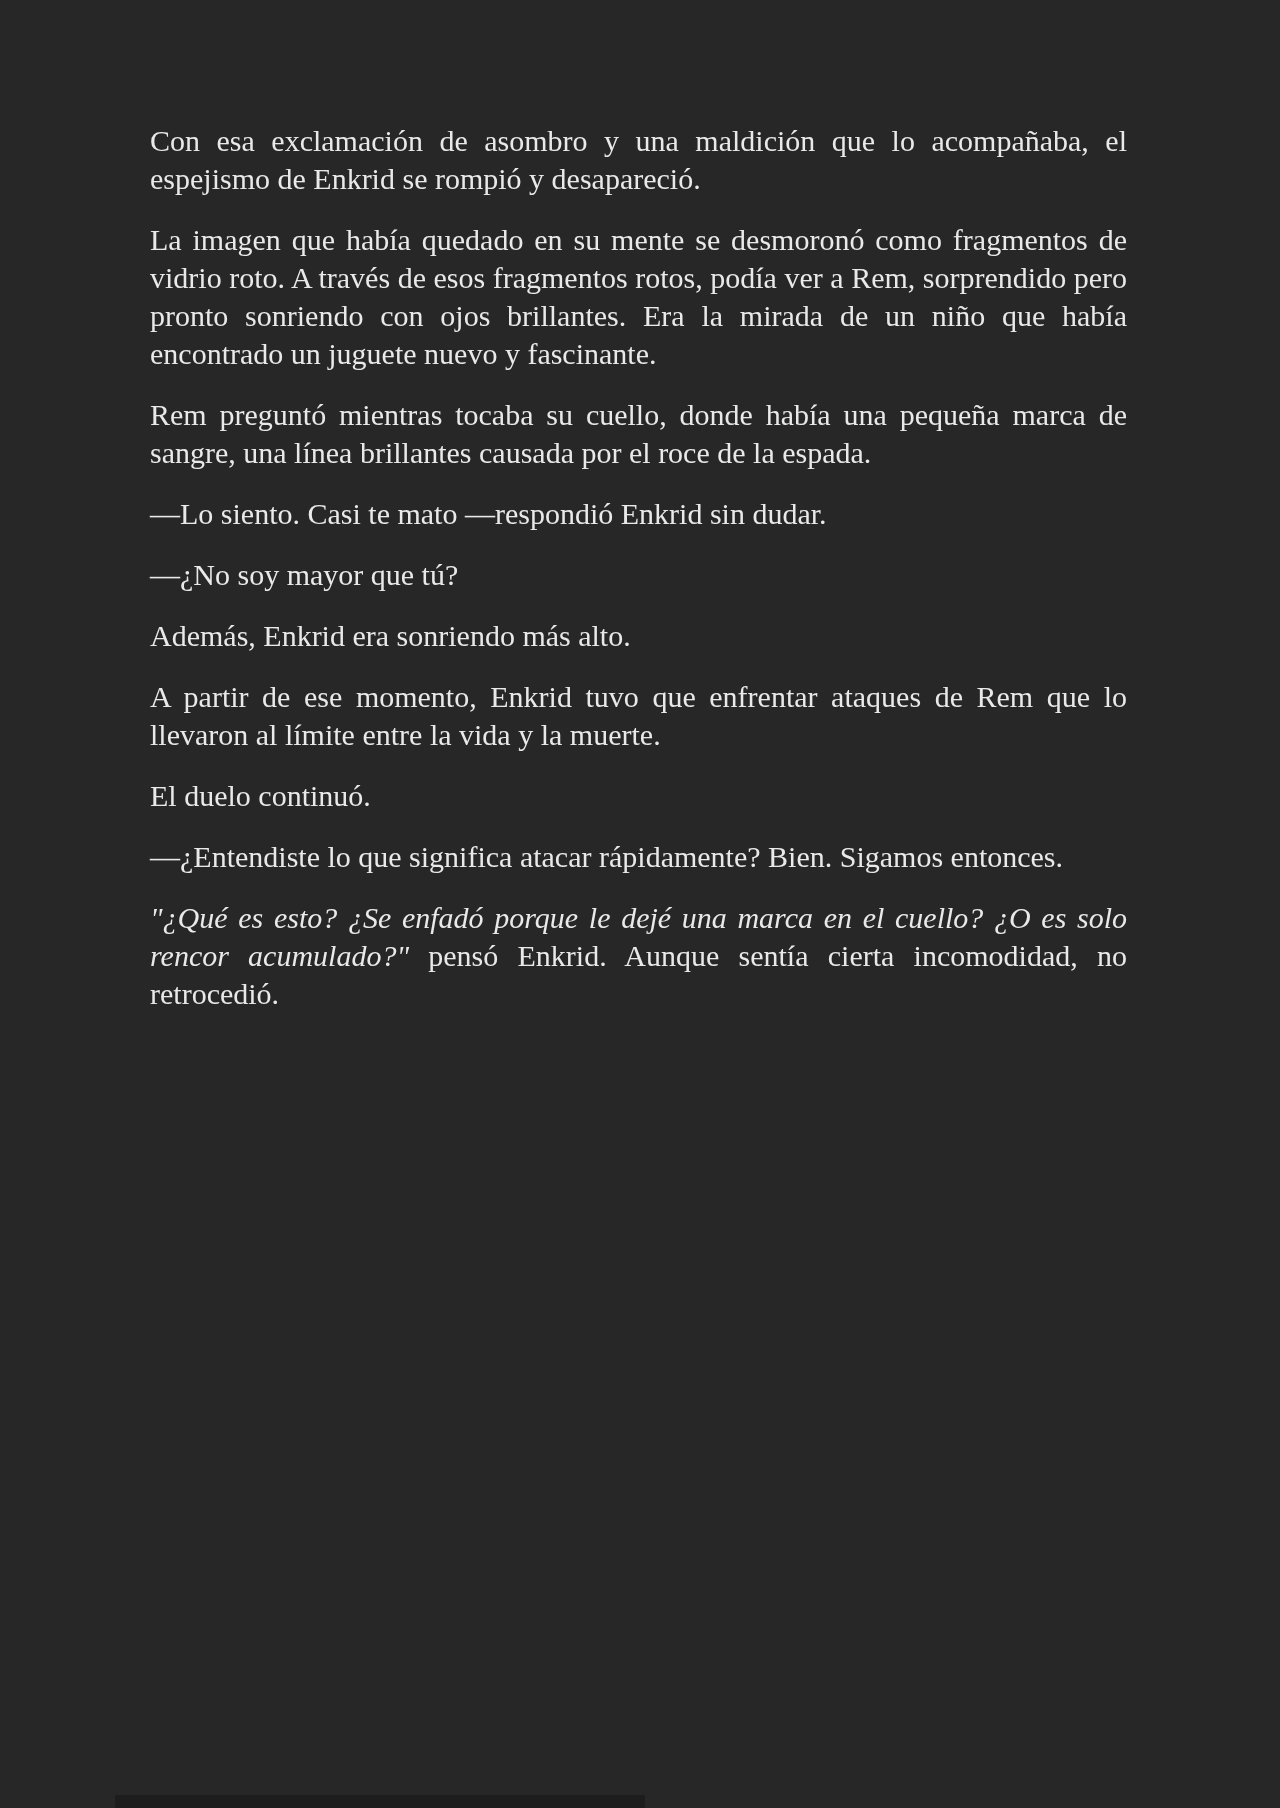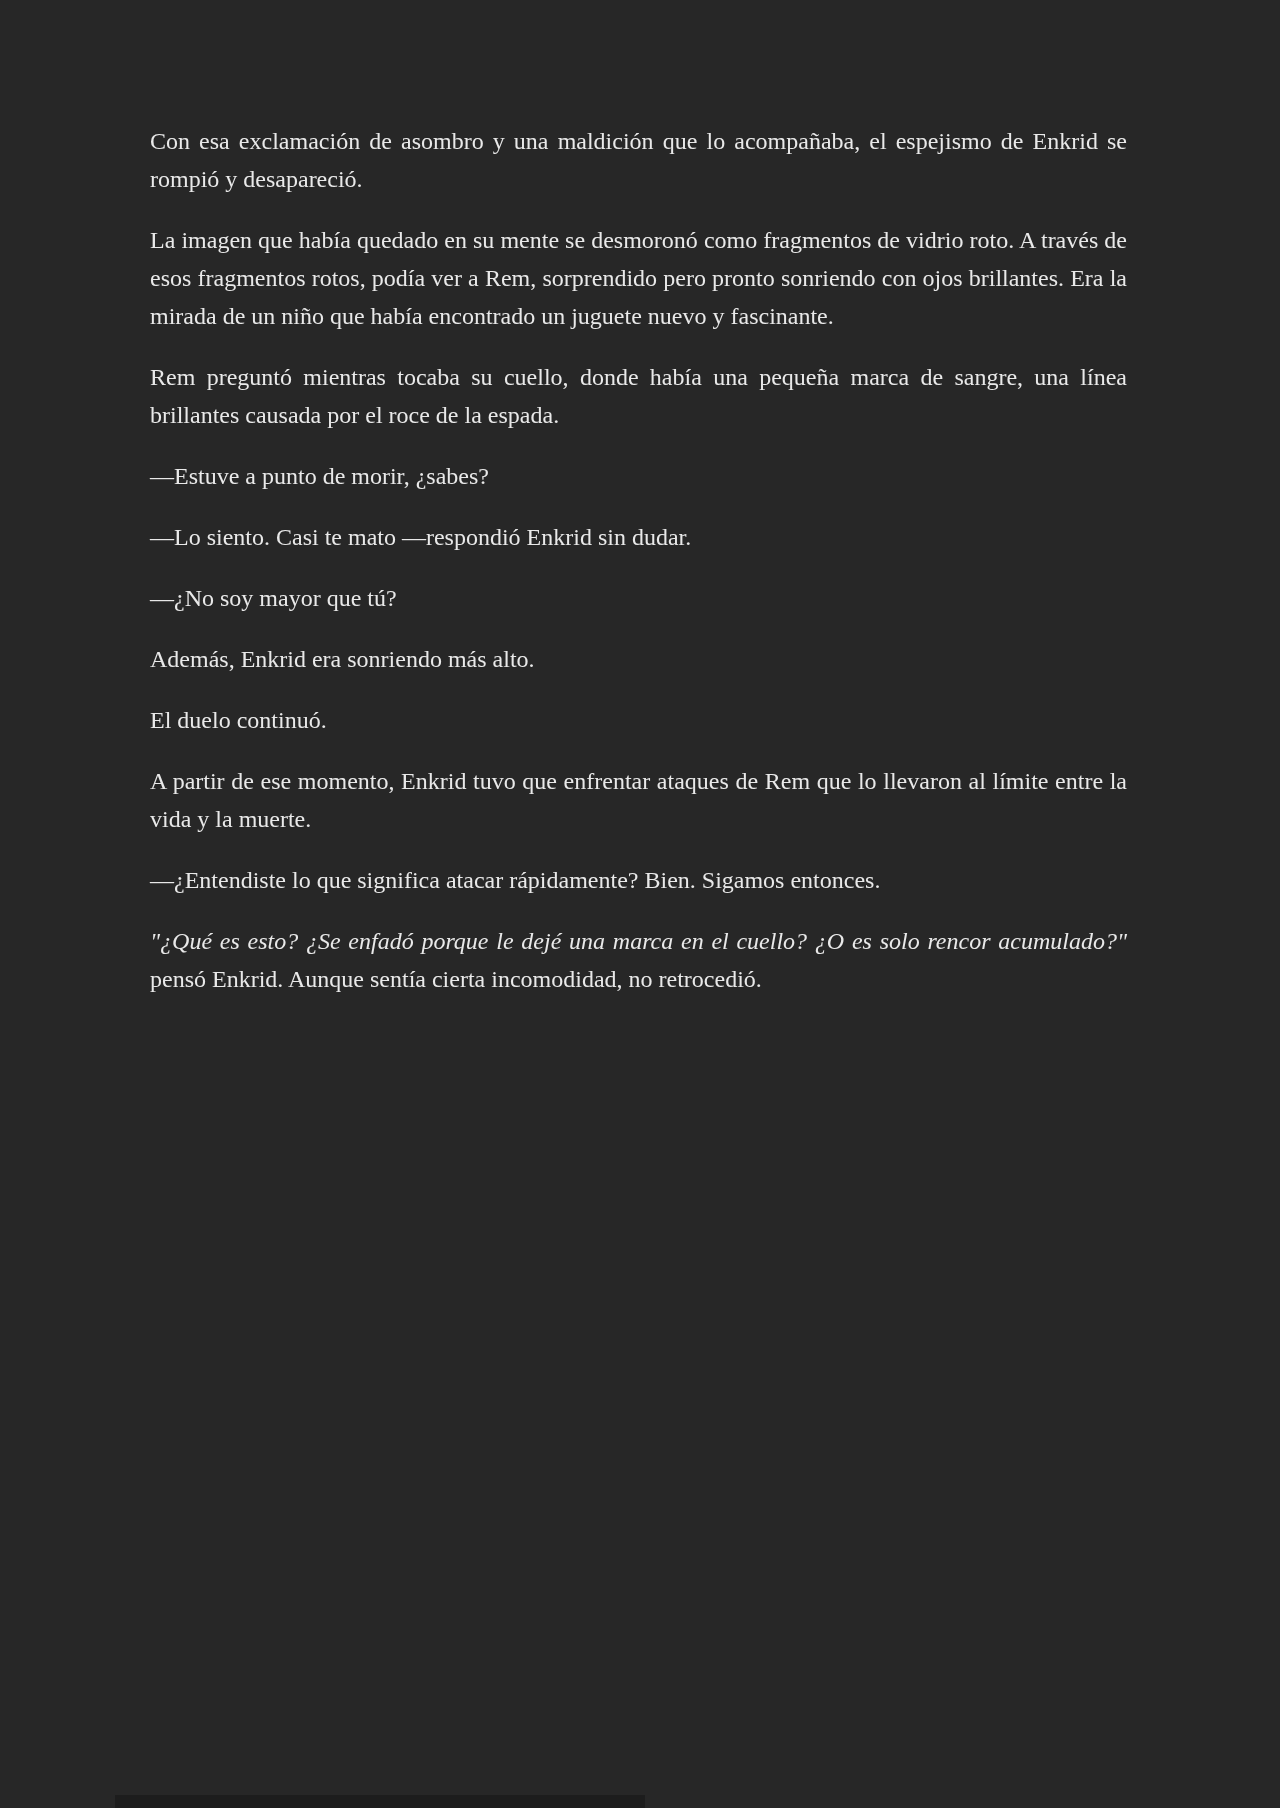--- a/index.html
+++ b/index.html
@@ -18,21 +18,21 @@
     background: var(--bg);
     position: relative;
     font-family: "Liberation Serif", serif;
   }
   .reader-page {
     padding: 122px 153px 60px 150px;
   }
   .reader-page p {
     margin: 0 0 23px 0;
     color: var(--fg);
-    font-size: 24px;
+    font-size: 30px;
     line-height: 38px;
     text-align: justify;
     text-justify: inter-word;
   }
   .reader-page p:last-child { margin-bottom: 0; }
   .italic { font-style: italic; }
   .progress-bar {
     position: absolute;
     bottom: 0;
     left: 115px;
@@ -41,23 +41,22 @@
     background: var(--progress);
   }
 </style>
 </head>
 <body>
 
 <main class="reader-page">
     <p><span>Con esa exclamación de asombro y una maldición que lo acompañaba, el espejismo de Enkrid se rompió y desapareció.</span></p>
     <p><span>La imagen que había quedado en su mente se desmoronó como fragmentos de vidrio roto. A través de esos fragmentos rotos, podía ver a Rem, sorprendido pero pronto sonriendo con ojos brillantes. Era la mirada de un niño que había encontrado un juguete nuevo y fascinante.</span></p>
     <p><span>Rem preguntó mientras tocaba su cuello, donde había una pequeña marca de sangre, una línea brillantes causada por el roce de la espada.</span></p>
-    <p><span>—Estuve a punto de morir, ¿sabes?</span></p>
     <p><span>—Lo siento. Casi te mato —respondió Enkrid sin dudar.</span></p>
     <p><span>—¿No soy mayor que tú?</span></p>
     <p><span>Además, Enkrid era sonriendo más alto.</span></p>
+    <p><span>A partir de ese momento, Enkrid tuvo que enfrentar ataques de Rem que lo llevaron al límite entre la vida y la muerte.</span></p>
     <p><span>El duelo continuó.</span></p>
-    <p><span>A partir de ese momento, Enkrid tuvo que enfrentar ataques de Rem que lo llevaron al límite entre la vida y la muerte.</span></p>
     <p><span>—¿Entendiste lo que significa atacar rápidamente? Bien. Sigamos entonces.</span></p>
     <p><span class="italic">"¿Qué es esto? ¿Se enfadó porque le dejé una marca en el cuello? ¿O es solo rencor acumulado?"</span><span> pensó Enkrid. Aunque sentía cierta incomodidad, no retrocedió.</span></p>
   </main>
 
 <div class="progress-bar"></div>
 
 </body></html>

